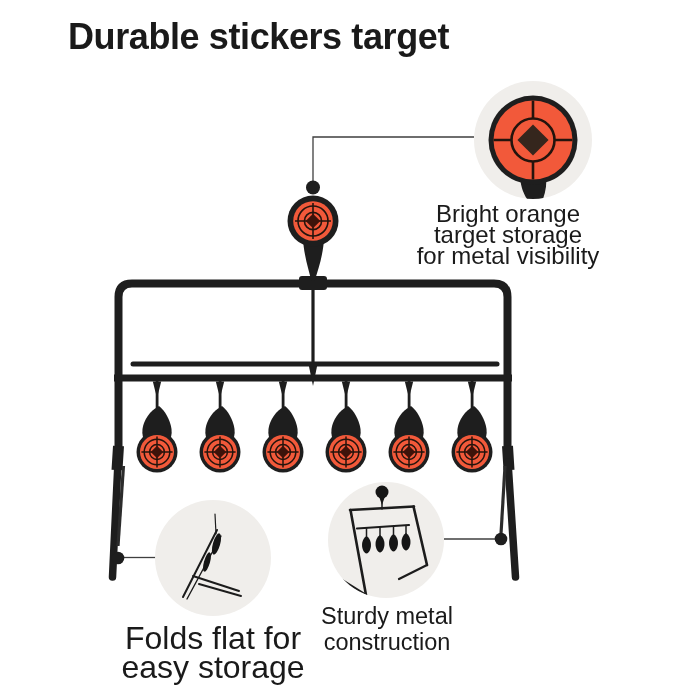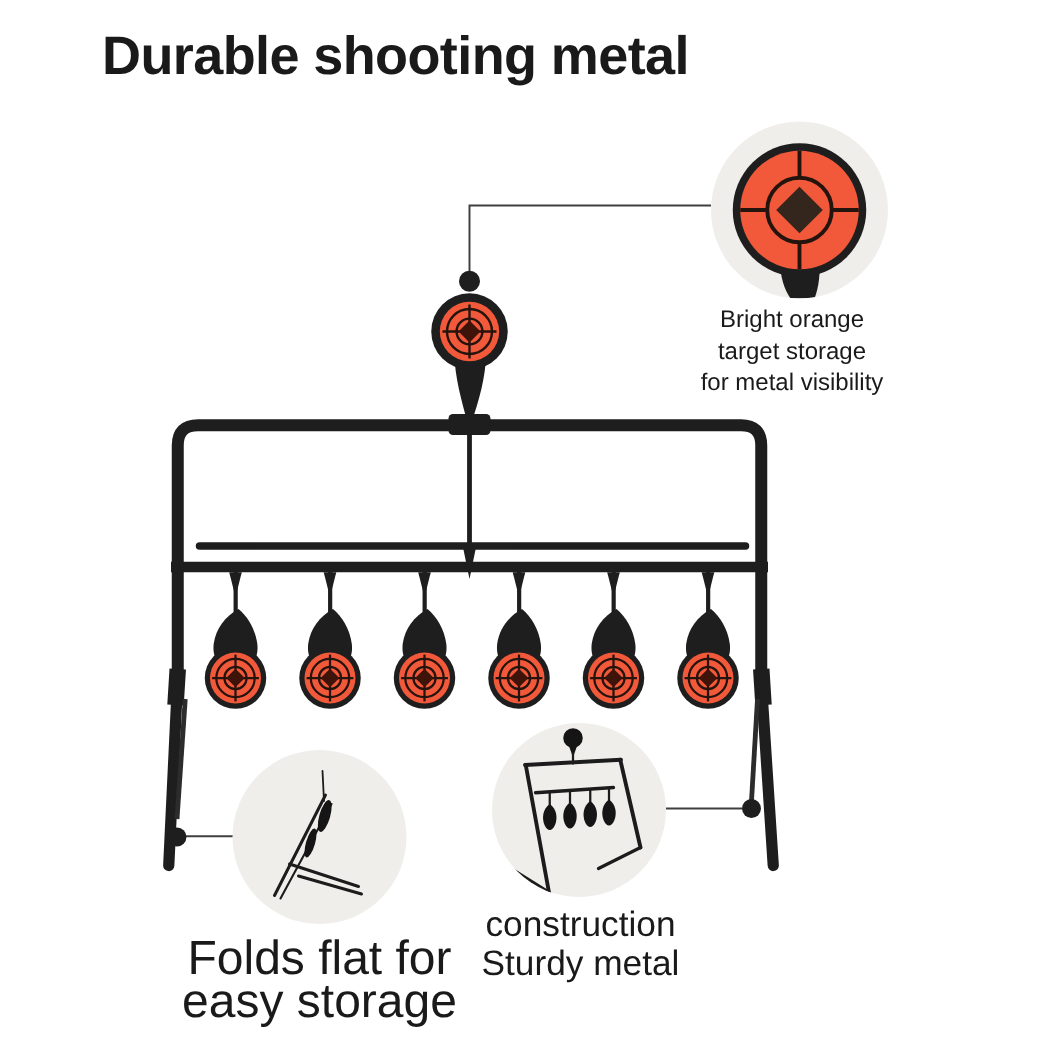--- a/index.html
+++ b/index.html
@@ -18,40 +18,40 @@
     background:var(--circle-bg,#f0eeeb);overflow:hidden;
   }
   .callout-circle svg{position:absolute;left:0;top:0;}
   #sticker-circle{left:474px;top:81px;width:118px;height:118px;}
   #fold-circle{left:155px;top:500px;width:116px;height:116px;}
   #sturdy-circle{left:328px;top:482px;width:116px;height:116px;}
   .callout-text{
     position:absolute;text-align:center;color:var(--text,#1a1a1a);font-weight:500;
   }
   .callout-text span{display:block;}
-  #sticker-text{left:423px;top:203px;width:210px;font-size:16px;line-height:21px;}
+  #sticker-text{left:403px;top:203px;width:210px;font-size:24px;line-height:21px;}
   #fold-text{left:118px;top:624px;width:190px;font-size:32px;line-height:29px;}
   #sturdy-text{left:292px;top:603px;width:190px;font-size:23.5px;line-height:26px;}
   
   .metal{stroke:var(--frame,#1e1e1e);fill:none;}
   .metal-fill{fill:var(--frame,#1e1e1e);}
   .orange-disc{fill:var(--orange,#f2593a);}
   .ring{stroke:#24140d;fill:none;}
   .cross{stroke:#24140d;}
   .diamond{fill:var(--diamond,#3d130a);}
   .connector{stroke:#3f3f3f;stroke-width:1.3;fill:none;}
   .ink{stroke:#1c1c1c;fill:none;stroke-linecap:round;}
   .ink-fill{fill:#151515;}
 </style>
 </head>
 <body>
 
 <div class="canvas">
 
-  <h1 class="title">Durable shooting metal</h1>
+  <h1 class="title">Durable stickers target</h1>
 
   <svg class="main-art" viewBox="0 0 700 700">
     <defs>
       <g id="spinner-target">
         <path class="metal-fill" d="M-4.2,-70.5 L4.2,-70.5 L0,-54 Z"></path>
         <rect class="metal-fill" x="-1.3" y="-71" width="2.8" height="27"></rect>
         <path class="metal-fill" d="M2,-46 C-7,-41 -13,-33 -14.5,-23 C-16,-12 -9,-4 0,-4 C9,-4 16,-12 14.5,-23 C13,-33 8,-41 2,-46 Z"></path>
         <circle class="metal-fill" r="20.5"></circle>
         <circle class="orange-disc" r="17"></circle>
         <circle class="ring" r="12.8" stroke-width="1.5"></circle>
@@ -163,17 +163,17 @@
   <div class="callout-text" id="sticker-text">
     <span>Bright orange</span>
     <span>target storage</span>
     <span>for metal visibility</span>
   </div>
   <div class="callout-text" id="fold-text">
     <span>Folds flat for</span>
     <span>easy storage</span>
   </div>
   <div class="callout-text" id="sturdy-text">
+    <span>Sturdy metal</span>
     <span>construction</span>
-    <span>Sturdy metal</span>
   </div>
 
 </div>
 
 </body></html>

